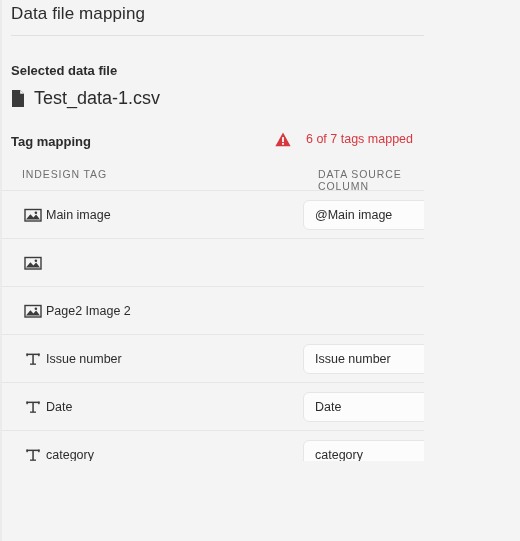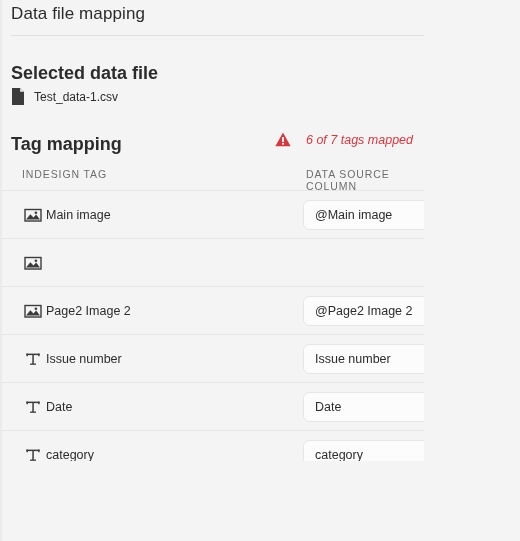--- a/index.html
+++ b/index.html
@@ -37,66 +37,65 @@
     position: absolute;
     left: 9px;
     top: 35px;
     width: 500px;
     height: 1px;
     background: #e0e0e0;
   }
   
   .section-label {
     position: absolute;
-    font-size: 18px;
+    font-size: 13px;
     font-weight: bold;
     color: #2c2c2c;
   }
   .section-label.sel-file { left: 9px; top: 63px; }
   .section-label.tag-map  { left: 9px; top: 134px; }
 
   .file-row {
     position: absolute;
     left: 9px;
     top: 88px;
     display: flex;
     align-items: center;
     gap: 9px;
   }
   .file-icon { width: 14px; height: 17px; display: block; }
   .file-name {
-    font-size: 12px;
+    font-size: 18px;
     color: #2c2c2c;
   }
   
   .warn-wrap {
     position: absolute;
     right: 11px;
     top: 132px;
     display: flex;
-    align-items: center;
+    align-items: flex-start;
     gap: 15px;
-    font-style: italic;
   }
   .warn-icon { width: 16px; height: 15px; display: block; }
   .warn-text {
     font-size: 12.5px;
     color: #d7373f;
     white-space: nowrap;
   }
   
   .col-head {
     position: absolute;
     top: 168px;
     font-size: 10.5px;
     letter-spacing: 0.9px;
     color: #6e6e6e;
   }
   .col-head.tag { left: 20px; }
-  .col-head.src { left: 304px; }
+  .col-head.src { left: 316px; }
 
   
   .table-clip {
     position: absolute;
     left: 0;
     top: 190px;
     width: 520px;
     height: 271px;
     overflow: hidden;
   }
@@ -280,30 +279,20 @@
       <div class="tag-cell">
         <span>
           <svg class="tag-icon" viewBox="0 0 18 18" xmlns="http://www.w3.org/2000/svg">
             <rect x="1" y="3.5" width="16" height="11.5" fill="none" stroke="#3b3b3b" stroke-width="1.4"></rect>
             <path d="M2 13.6 L6.4 8.2 L9.4 11.6 L12.1 8.6 L16 13.6 Z" fill="#3b3b3b"></path>
             <circle cx="11.9" cy="6.8" r="1.3" fill="#3b3b3b"></circle>
           </svg>
         </span>
         <span class="tag-name">Page2 Image 2</span>
       </div>
-      <div class="select-cell">
-        <div class="select-box">
-          <span class="select-value">@Page2 Image 2</span>
-          <span>
-            <svg class="chev" viewBox="0 0 11 11" xmlns="http://www.w3.org/2000/svg">
-              <path d="M1.4 3.6 L5.5 7.6 L9.6 3.6" fill="none" stroke="#4b4b4b" stroke-width="1.5" stroke-linecap="round" stroke-linejoin="round"></path>
-            </svg>
-          </span>
-        </div>
-      </div>
     </div>
 
     <div class="row">
       <div class="tag-cell">
         <span>
           <svg class="tag-icon" viewBox="0 0 18 18" xmlns="http://www.w3.org/2000/svg">
             <rect x="2.4" y="3.6" width="13.2" height="1.5" fill="#3b3b3b"></rect>
             <rect x="2.4" y="3.6" width="1.5" height="2.6" fill="#3b3b3b"></rect>
             <rect x="14.1" y="3.6" width="1.5" height="2.6" fill="#3b3b3b"></rect>
             <rect x="8.3" y="4.2" width="1.5" height="10" fill="#3b3b3b"></rect>

